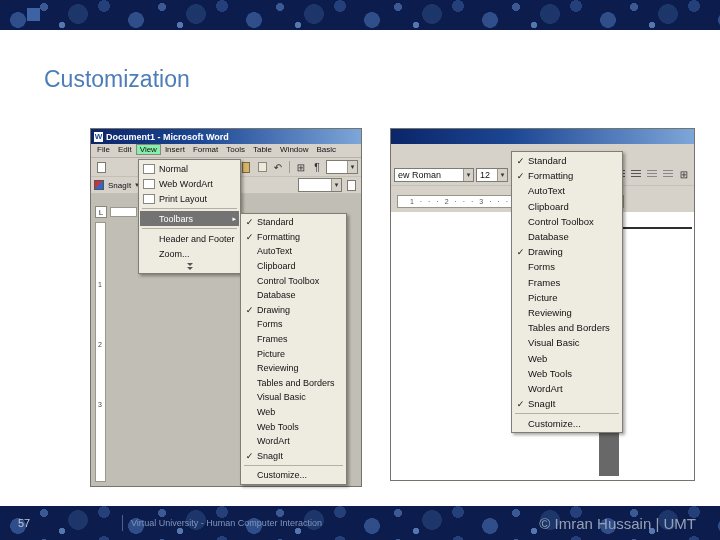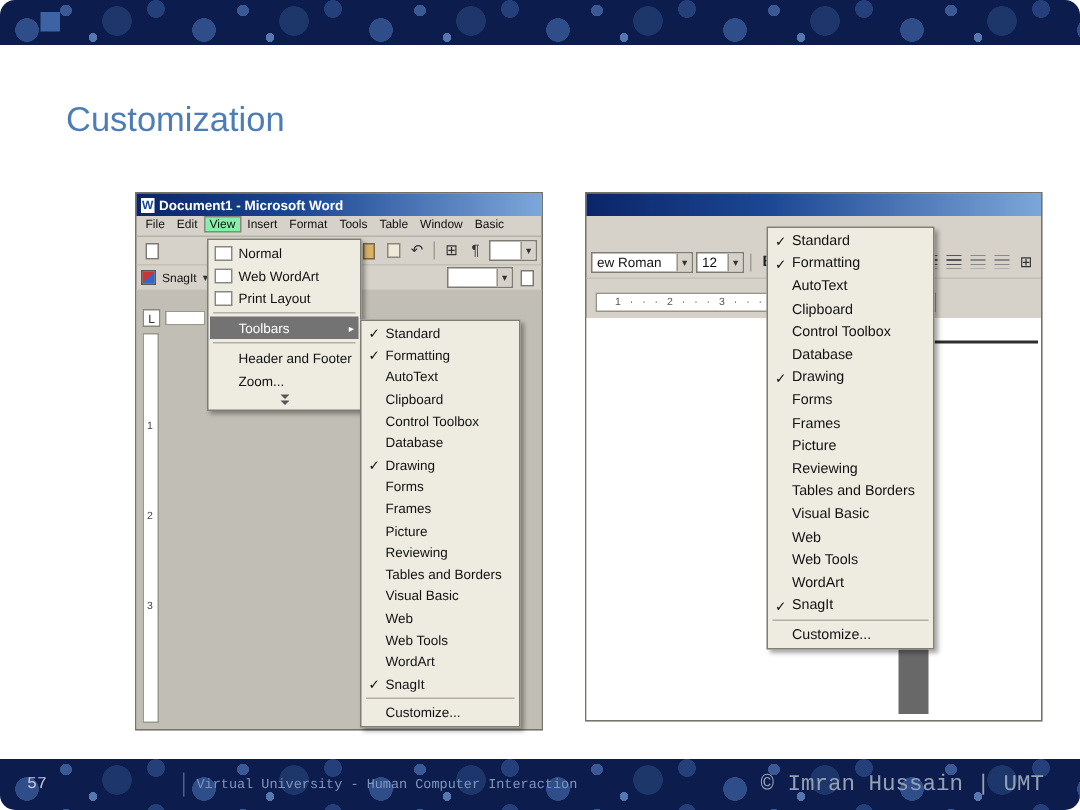--- a/index.html
+++ b/index.html
@@ -1,34 +1,34 @@
 <!DOCTYPE html>
 <html><head>
 <meta charset="utf-8">
 <style>
   * { margin:0; padding:0; box-sizing:border-box; }
   html,body { width:720px; height:540px; }
   body { font-family:"Liberation Sans", sans-serif; }
 
-  .slide { position:relative; width:720px; height:540px; background:#ffffff; overflow:hidden;border-radius:10px; }
+  .slide { position:relative; width:720px; height:540px; background:#ffffff; overflow:hidden; }
 
   
   .banner {
     position:absolute; left:0; right:0; top:0; height:30px;
     background-color:#0c1d4d;
     background-image:
       radial-gradient(circle 8px at 18px 20px, rgba(58,94,158,.75) 97%, transparent),
       radial-gradient(circle 4px at 44px 7px,  rgba(78,114,178,.70) 97%, transparent),
       radial-gradient(circle 10px at 78px 14px, rgba(30,56,108,.95) 97%, transparent),
       radial-gradient(circle 3px at 62px 25px, rgba(104,140,200,.80) 97%, transparent),
       radial-gradient(circle 6px at 104px 6px, rgba(40,70,130,.85) 97%, transparent);
     background-size:118px 30px;
   }
   .banner.top::before { content:""; position:absolute; left:27px; top:8px; width:13px; height:13px; background:#3e63a4; }
-  .banner.bottom { top:auto; bottom:0; height:34px;font-family:Liberation Mono, monospace; }
+  .banner.bottom { top:auto; bottom:0; height:34px; }
 
   
   .slide-title { position:absolute; left:44px; top:66px; font-size:23px; color:#4d7db6; }
 
   
   .win { position:absolute; background:#d6d2ca; border:1px solid #75736a; display:flex; flex-direction:column; font-size:8px; color:#111; }
   .win-left  { left:90px;  top:128px; width:272px; height:359px; }
   .win-right { left:390px; top:128px; width:305px; height:353px; }
 
   .titlebar { flex:0 0 15px; height:15px; background:linear-gradient(90deg,#0b2569 0%,#1c4793 40%,#7da6d9 100%);
@@ -280,21 +280,21 @@
           <span class="sm-label">Customize...</span>
         </div>
       </div>
   </div>
 
   <div class="win win-right">
     <div class="titlebar"></div>
     <div class="mbarea"></div>
 
     <div class="tbrow tbrow-r">
-      <span class="combo" style="width:68px">
+      <span class="combo" style="width:80px">
         <span class="combo-text">ew Roman</span>
         <span class="arrow">▾</span>
       </span>
       <span class="combo" style="width:32px">
         <span class="combo-text">12</span>
         <span class="arrow">▾</span>
       </span>
       <span class="tb-sep"></span>
       <span class="bold-btn">B</span>
       <span style="flex:1"></span>

